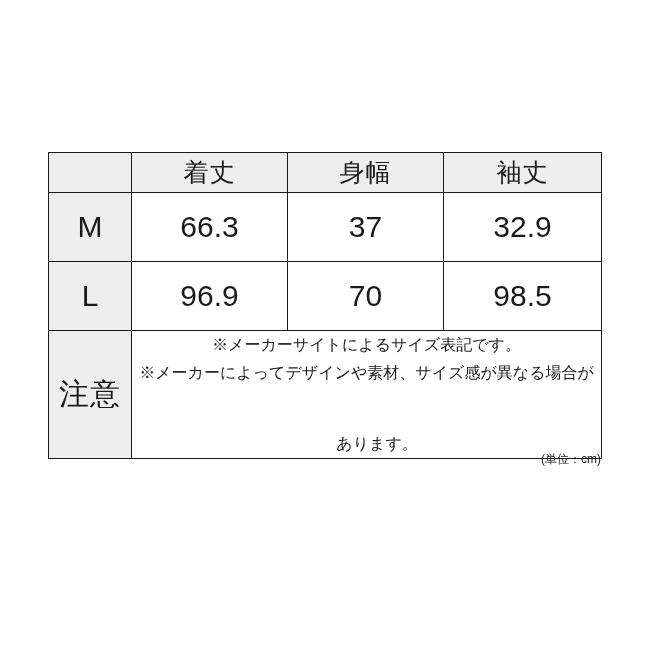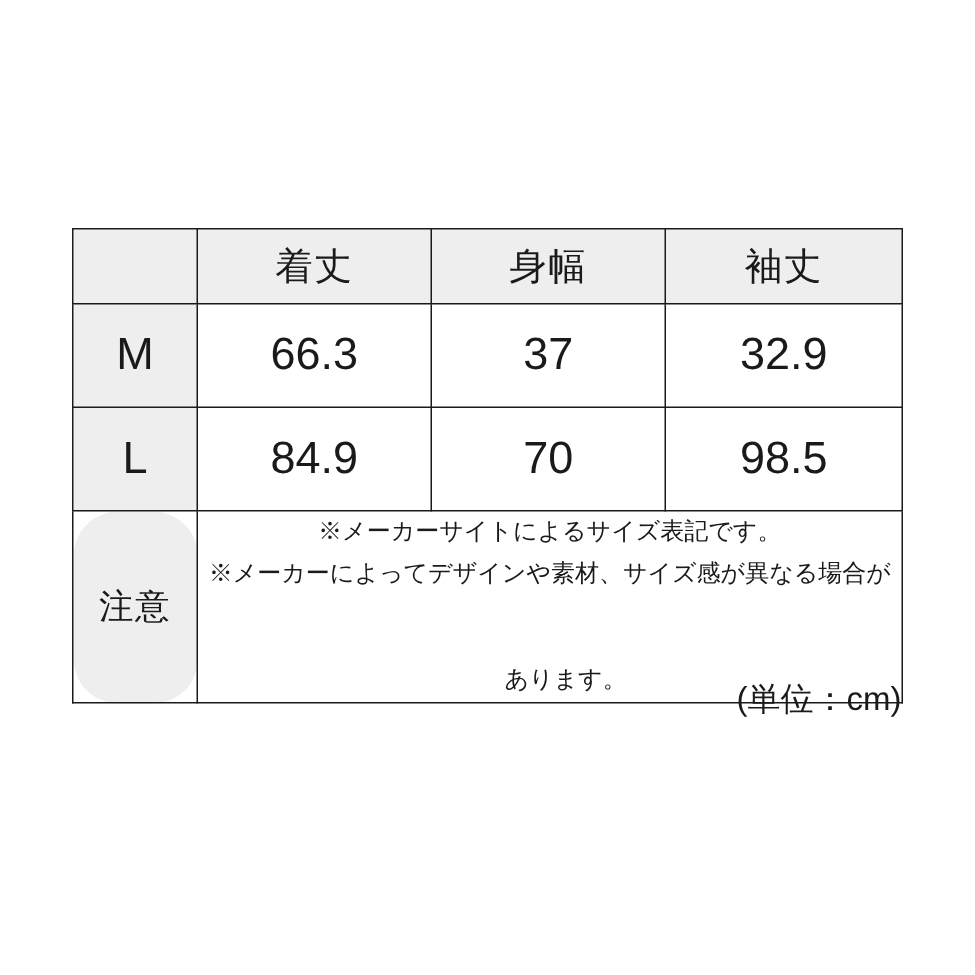--- a/index.html
+++ b/index.html
@@ -34,58 +34,57 @@
     text-align: center;
     vertical-align: middle;
     padding: 0;
     font-weight: normal;
     color: #1a1a1a;
     background: #ffffff;
   }
   table.size-table th {
     background: #eeeeee;
   }
-  tr.header-row { height: 50px; }
+  tr.header-row { height: 40px; }
   tr.header-row th {
     font-size: 25px;
     letter-spacing: 1px;
   }
   tr.data-row { height: 69px; }
   tr.data-row th {
     font-size: 30px;
   }
   tr.data-row td {
     font-size: 30px;
     margin-left: 42px;
   }
   tr.notes-row { height: 103px; }
   tr.notes-row th {
-    font-size: 23px;
+    font-size: 30px;
     letter-spacing: 1px;
-    border-radius: 30px;
   }
   td.notes-cell {
     text-align: left;
     vertical-align: middle;
     padding: 8px 8px 8px 11px;
     line-height: 28px;
     font-size: 16px;
   }
   .note-line {
     white-space: nowrap;
   }
   .note-line.continuation {
     padding-left: 21px;
     margin-top: 43px;
   }
   .unit-note {
     position: absolute;
     top: 451px;
     right: 49px;
-    font-size: 22px;
+    font-size: 12px;
     color: #1a1a1a;
     text-align: left;
   }
 </style>
 </head>
 <body>
 
 <div class="canvas">
 
   <table class="size-table">
@@ -105,21 +104,21 @@
 
       <tr class="data-row">
         <th>M</th>
         <td>66.3</td>
         <td>37</td>
         <td>32.9</td>
       </tr>
 
       <tr class="data-row">
         <th>L</th>
-        <td>84.9</td>
+        <td>96.9</td>
         <td>70</td>
         <td>98.5</td>
       </tr>
 
       <tr class="notes-row">
         <th>注意</th>
         <td class="notes-cell" colspan="3">
           <div class="note-line">※メーカーサイトによるサイズ表記です。</div>
           <div class="note-line">※メーカーによってデザインや素材、サイズ感が異なる場合が</div>
           <div class="note-line continuation">あります。</div>

